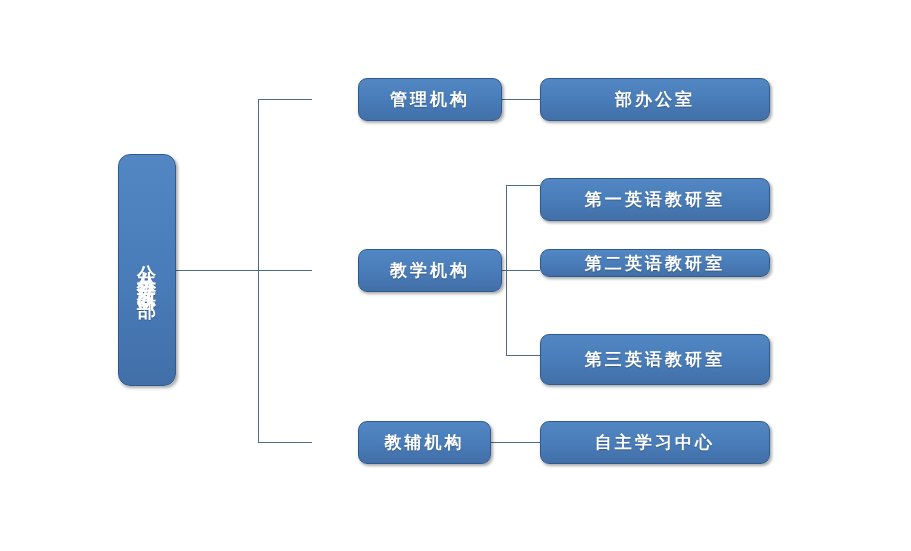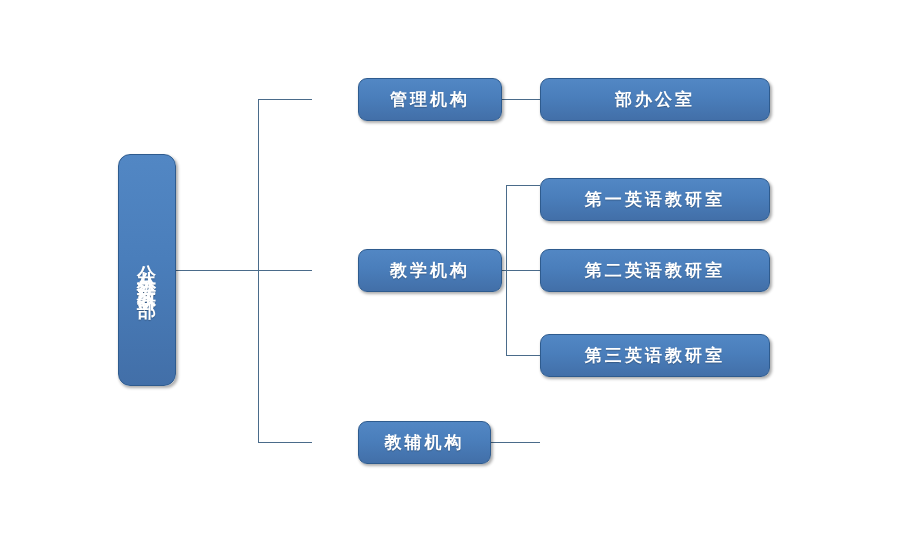--- a/index.html
+++ b/index.html
@@ -84,18 +84,19 @@
   <div class="node node-level2" style="left:310px; top:78px; width:144px; height:43px;">管理机构</div>
 
   <div class="node node-level2" style="left:310px; top:249px; width:144px; height:43px;">教学机构</div>
 
   <div class="node node-level2" style="left:310px; top:421px; width:133px; height:43px;">教辅机构</div>
 
   <div class="node node-level3" style="left:540px; top:78px; width:230px; height:43px;">部办公室</div>
 
   <div class="node node-level3" style="left:540px; top:164px; width:230px; height:43px;margin-top:14px;">第一英语教研室</div>
 
-  <div class="node node-level3" style="left:540px; top:249px; width:230px; height:43px;">第二英语教研室</div>
+  <div class="node node-level3" style="left:540px; top:249px; width:230px; height:28px;">第二英语教研室</div>
 
-  <div class="node node-level3" style="left:540px; top:334px; width:230px; height:43px;">第三英语教研室</div>
+  <div class="node node-level3" style="left:540px; top:334px; width:230px; height:51px;">第三英语教研室</div>
 
+  <div class="node node-level3" style="left:540px; top:421px; width:230px; height:43px;">自主学习中心</div>
 
 </div>
 
 </body></html>

